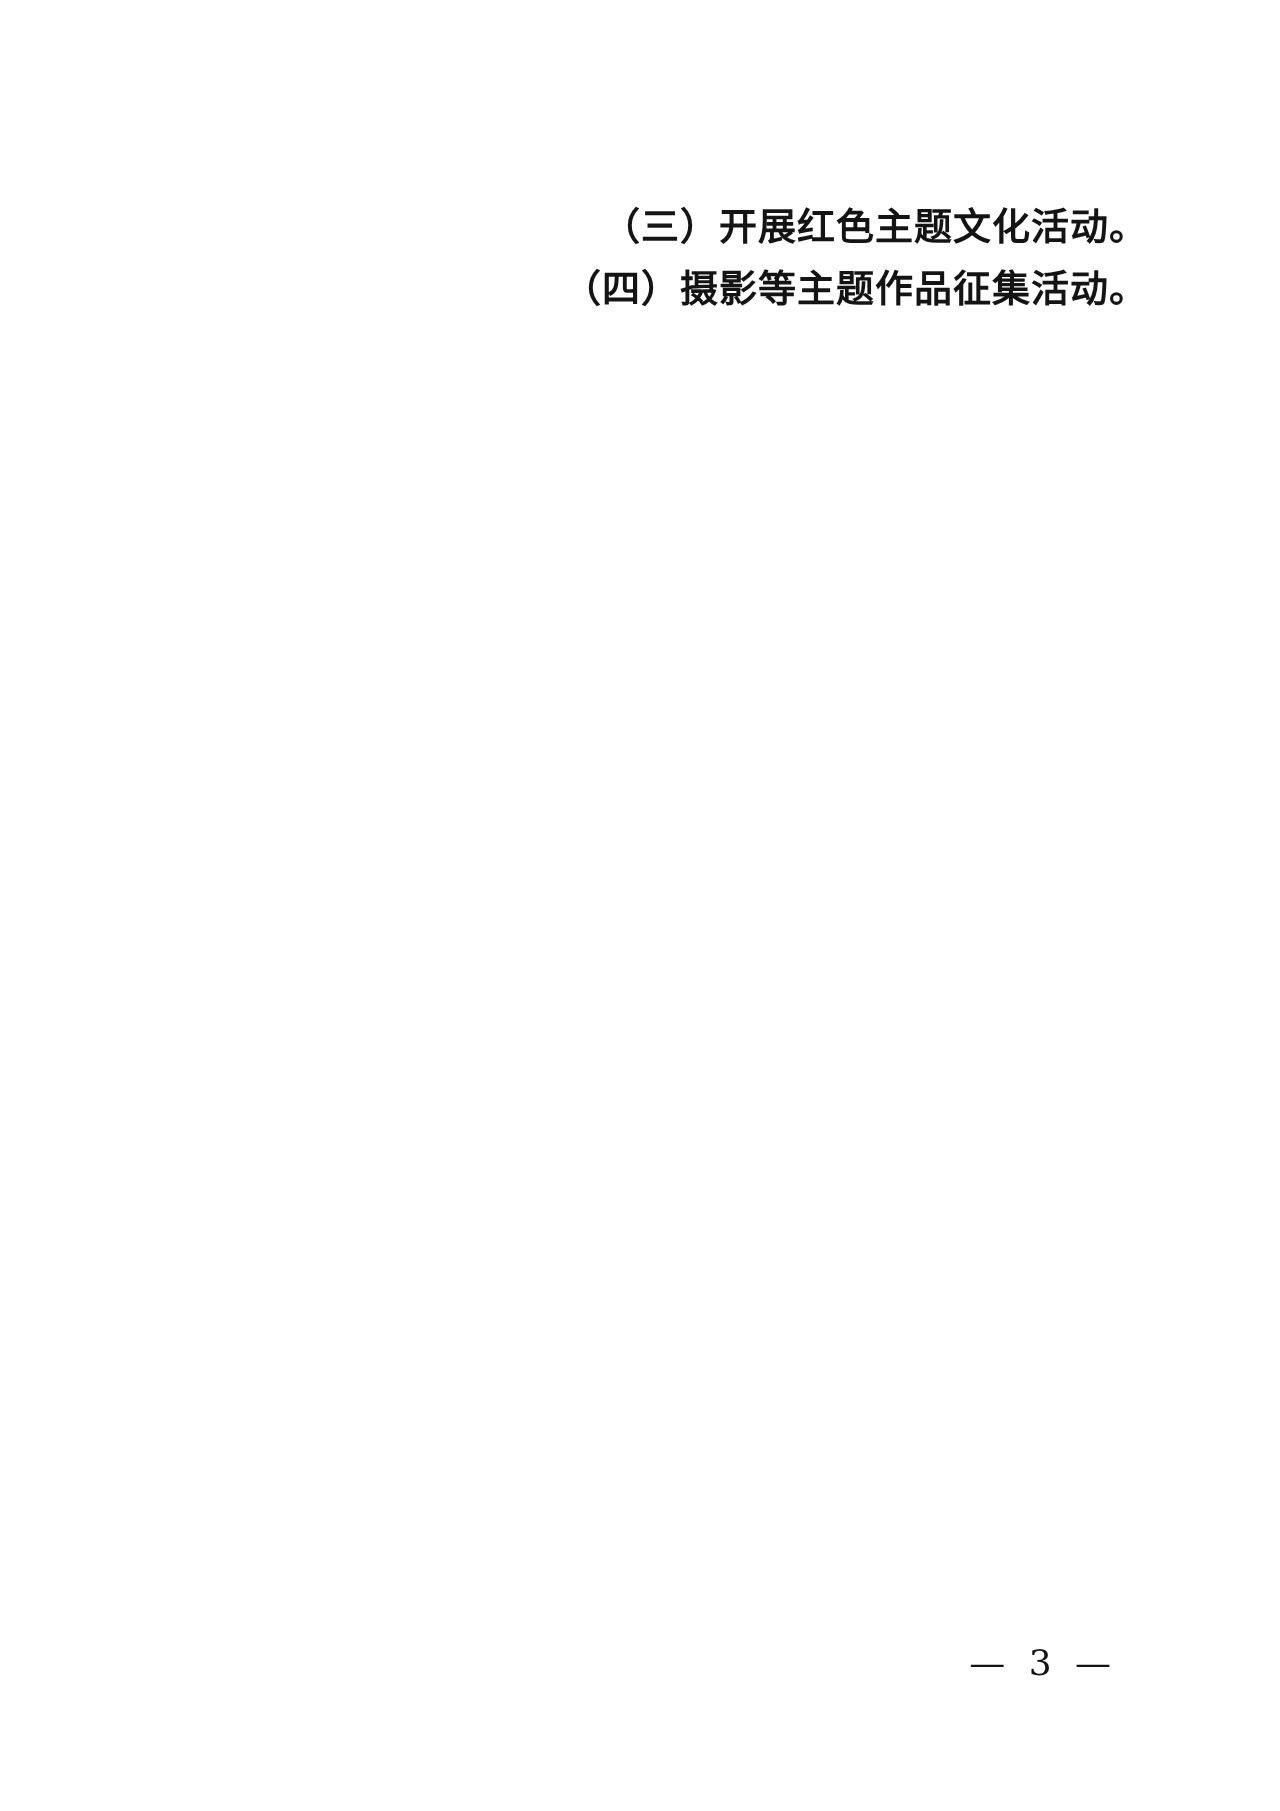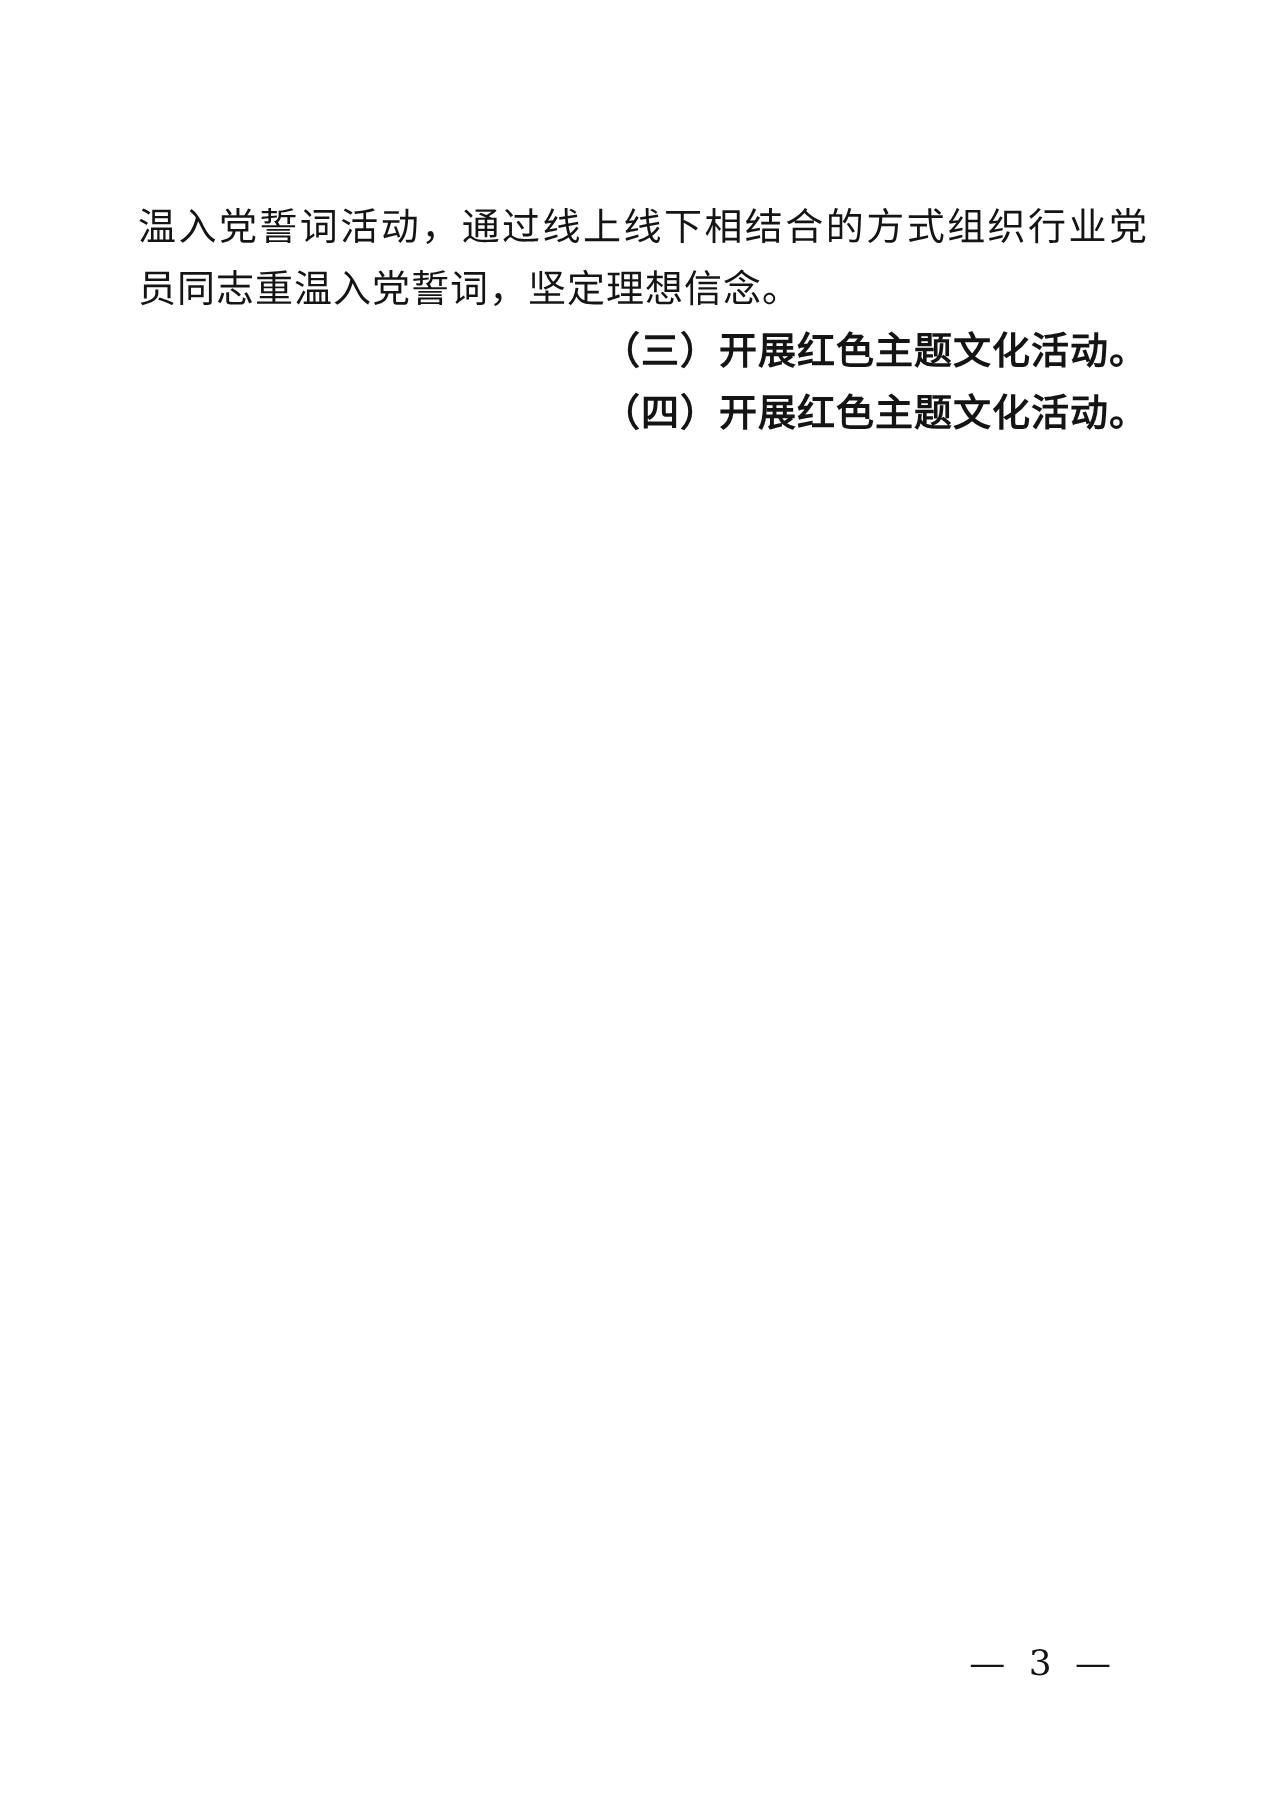--- a/index.html
+++ b/index.html
@@ -49,21 +49,20 @@
     letter-spacing: 6px;
     color: #141414;
     white-space: nowrap;
   }
 </style>
 </head>
 <body>
 
 <div class="page">
   <main class="doc-body">
-    <p class="para continuation">温入党誓词活动，通过线上线下相结合的方式组织行业党员同志重温入党誓词，坚定理想信念。</p>
     <p class="para heading">（三）开展红色主题文化活动。</p>
-    <p class="para heading">（四）开展红色主题文化活动。</p>
+    <p class="para heading">（四）摄影等主题作品征集活动。</p>
   </main>
 
   <footer class="page-footer">
     <span>— 3 —</span>
   </footer>
 </div>
 
 </body></html>

